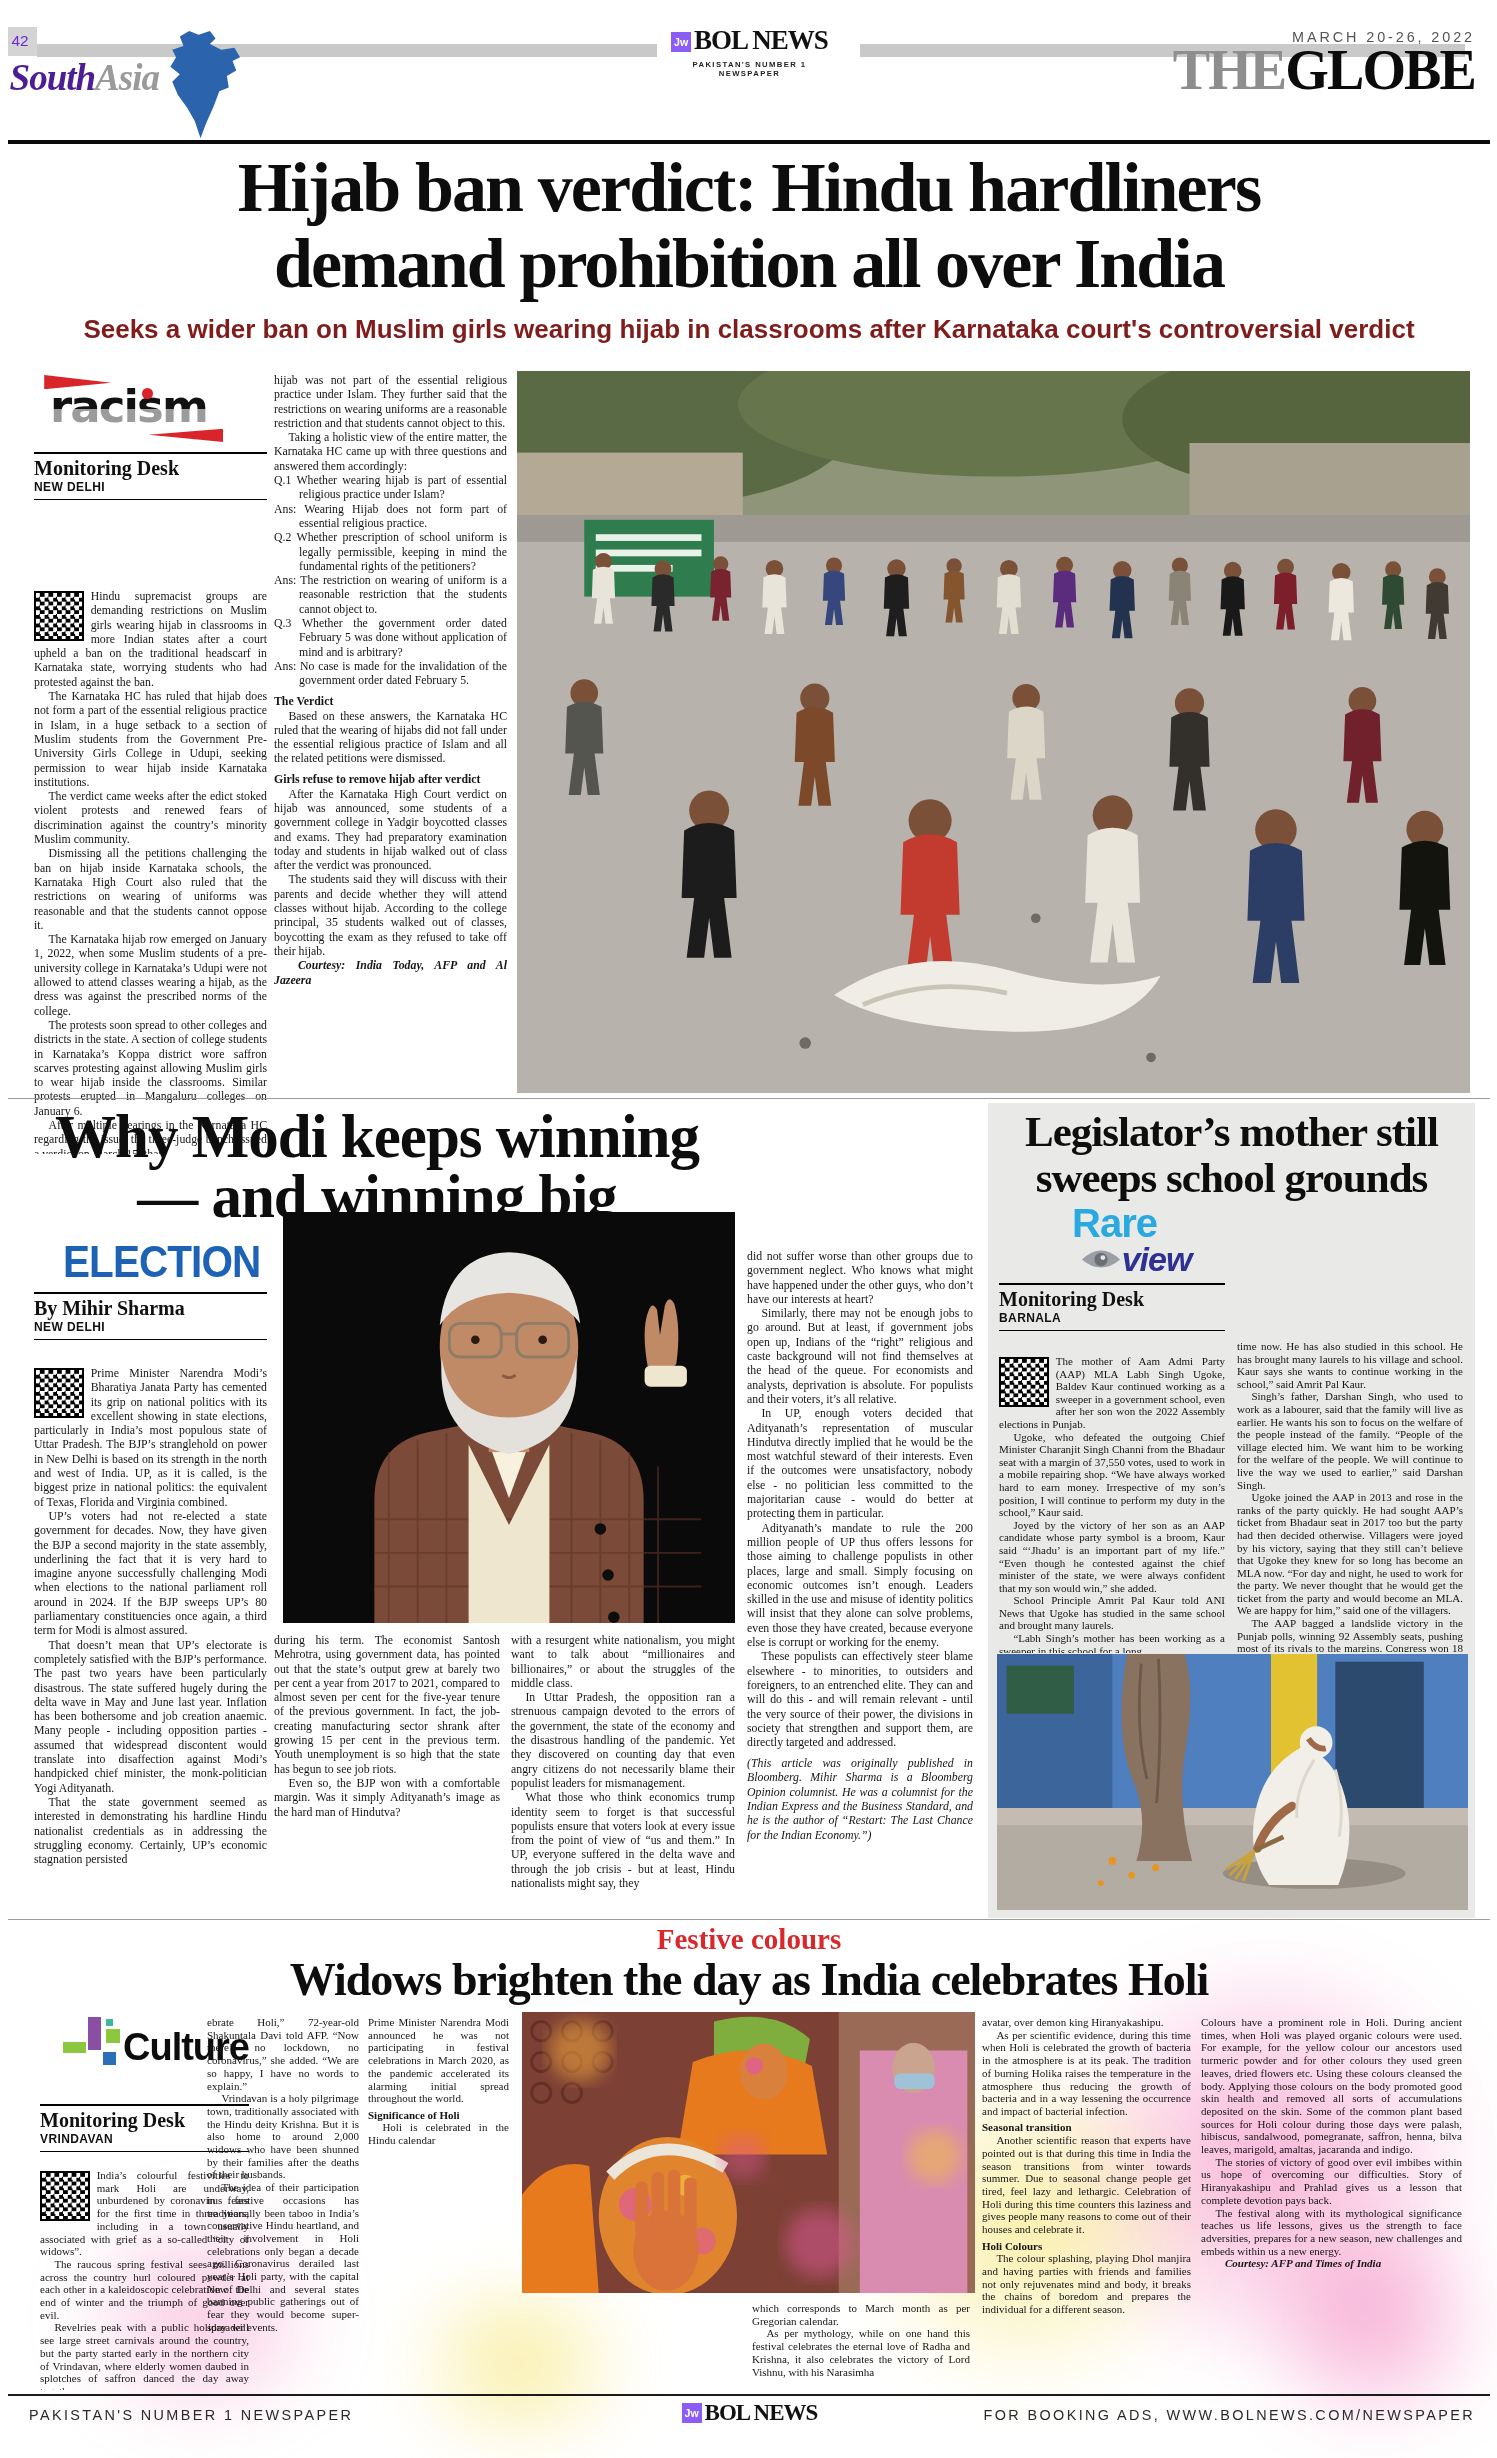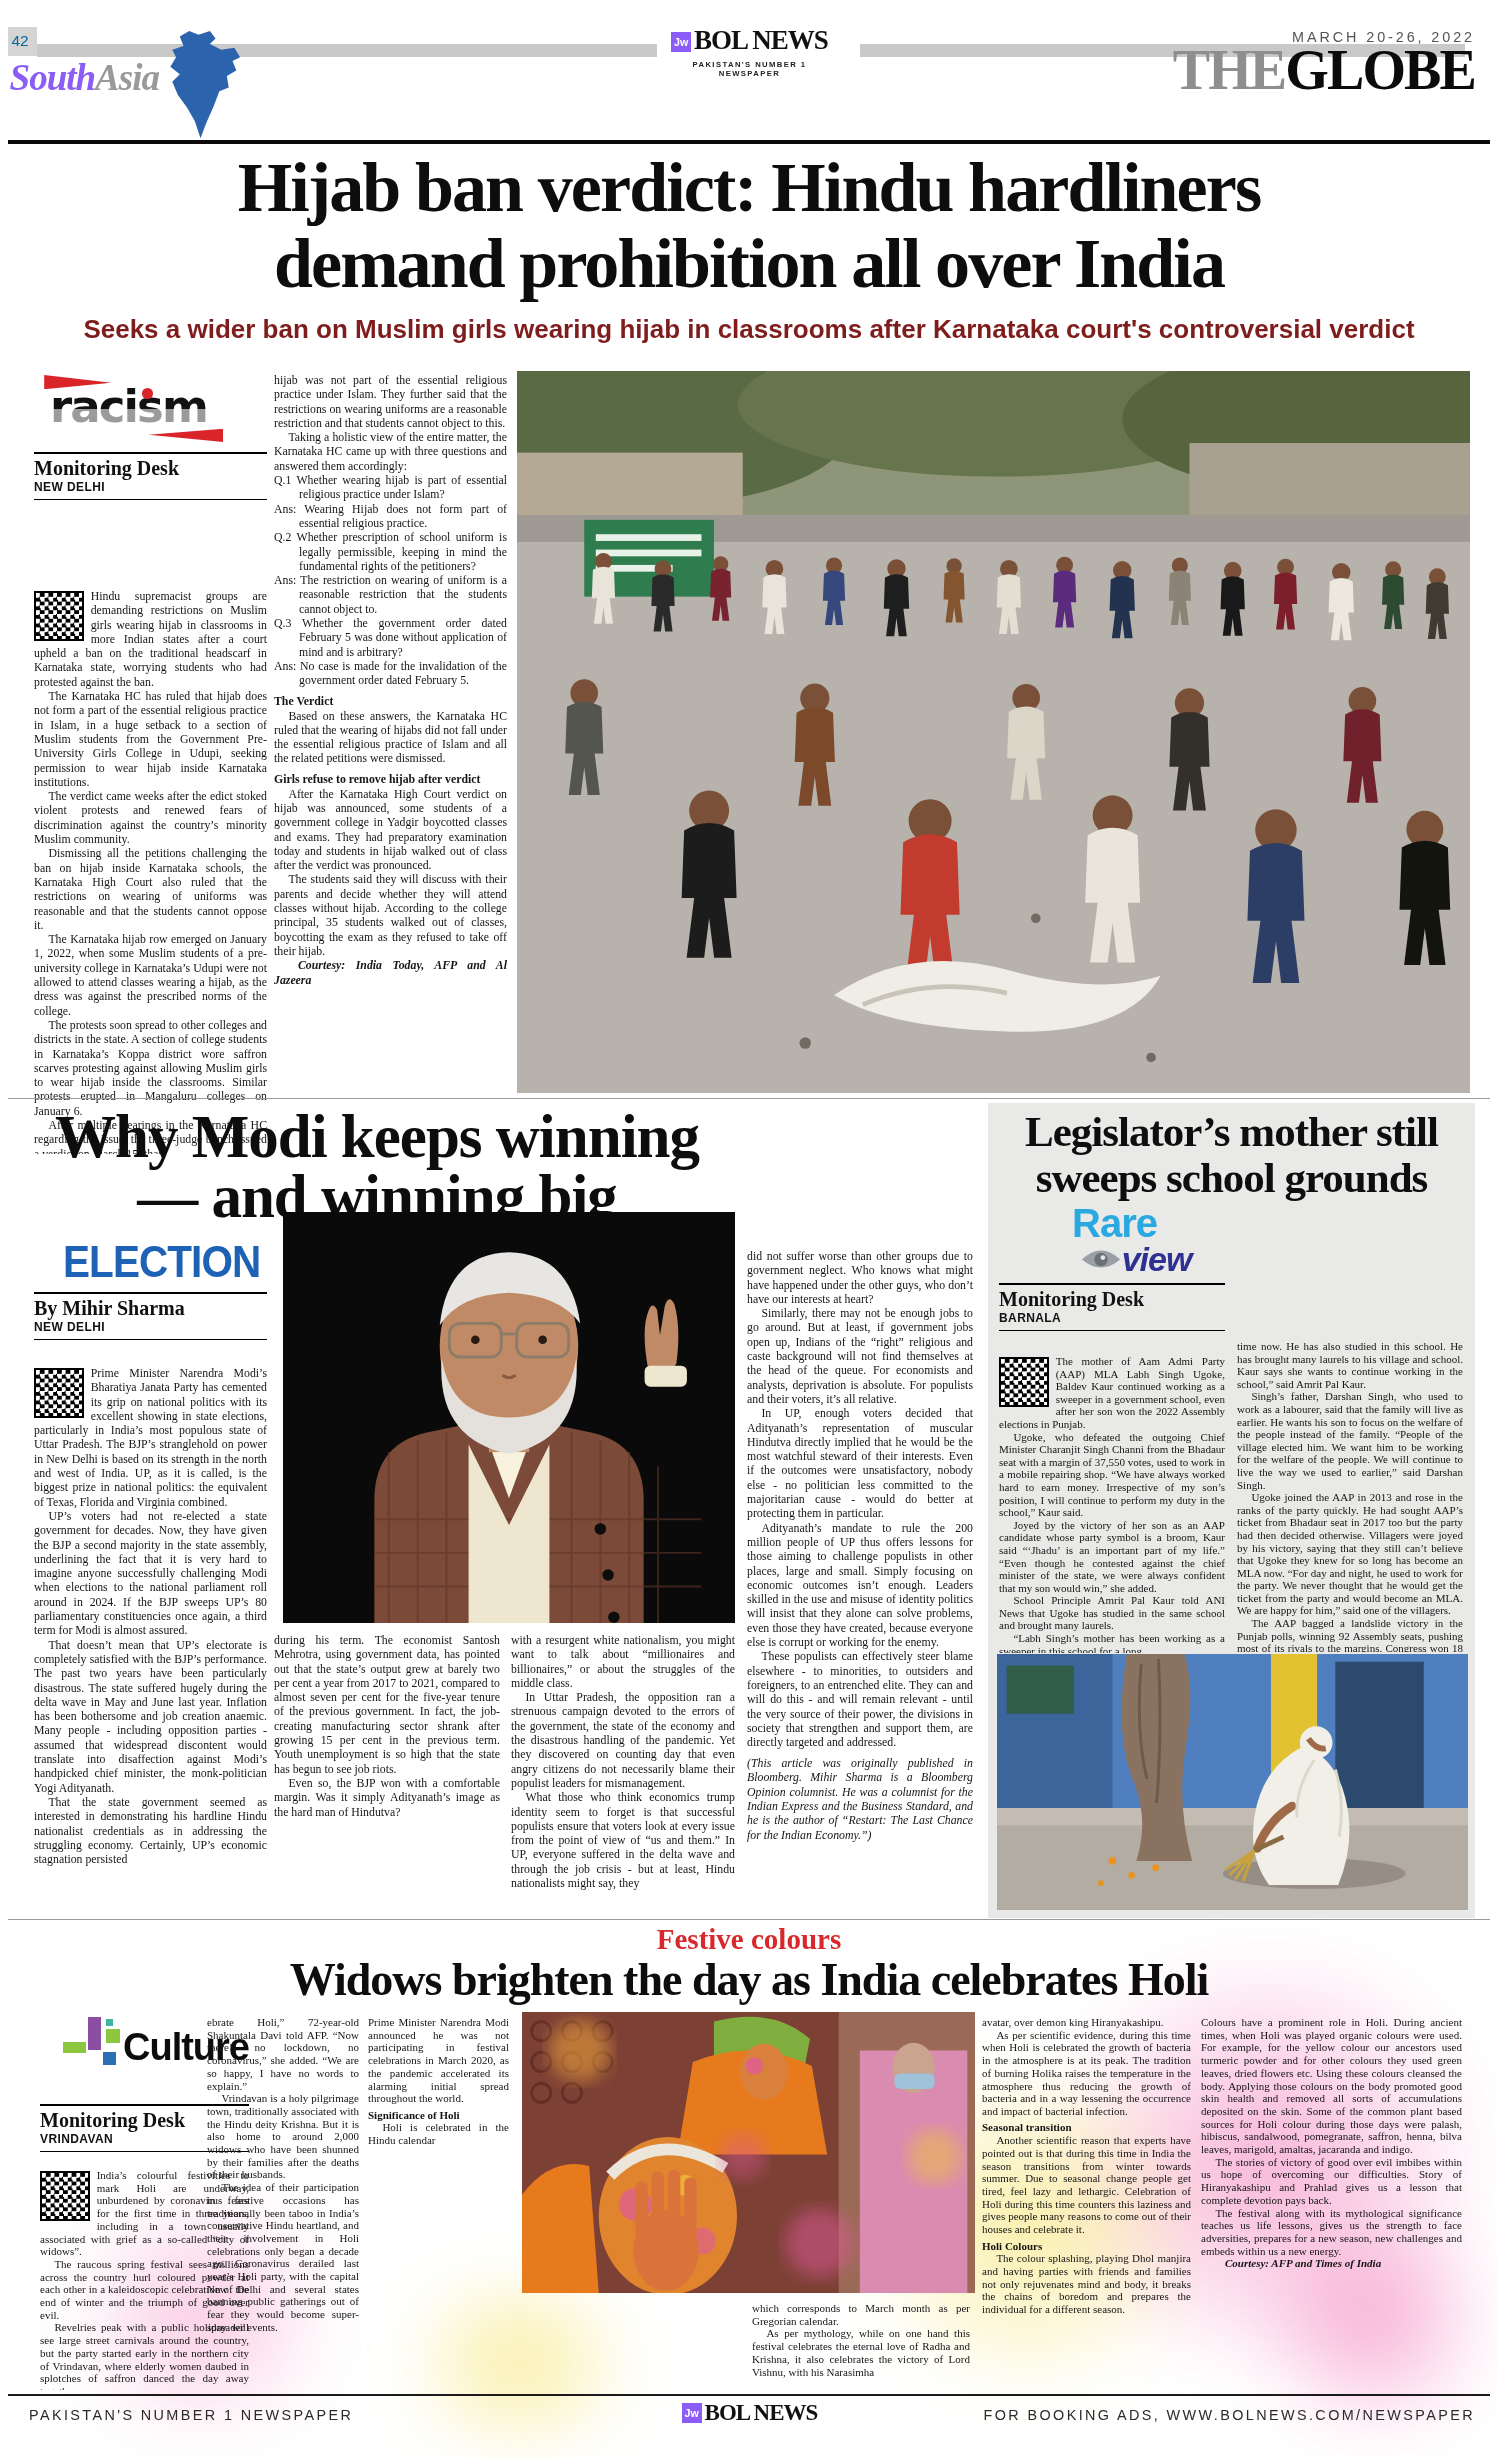--- a/index.html
+++ b/index.html
@@ -3,35 +3,35 @@
 <meta charset="utf-8">
 <style>
 * { margin:0; padding:0; box-sizing:border-box; }
 body { background:#777; }
 .page { position:relative; width:1498px; height:2458px; background:#fff;
   font-family:"Liberation Serif", serif; color:#111; overflow:hidden; margin:0 auto; }
 .abs { position:absolute; }
 
 
 .pagenum { left:7.7px; top:27px; width:29px; height:29px; background:#d4d4d4;
-  font-family:"Liberation Sans",sans-serif; font-size:15.4px; padding:4.8px 0 0 3.8px; color:#0369a1; }
+  font-family:"Liberation Sans",sans-serif; font-size:15.4px; padding:4.8px 0 0 3.8px; color:#6d28d9; }
 .band { top:44px; height:12.5px; background:#c9c9c9; }
 .masthead { left:663px; top:25px; width:173px; text-align:center; }
 .bol-mark { display:inline-block; width:20px; height:20px; background:#8b5cf6; color:#fff;
   font-family:"Liberation Sans",sans-serif; font-size:10.6px; font-weight:bold; line-height:20px;
   vertical-align:2.9px; margin-right:2.9px; }
 .bol-word { font-family:"Liberation Serif",serif; font-weight:bold; font-size:27px; letter-spacing:-1px; }
 .masthead-tagline { left:663px; top:60px; width:173px; text-align:center;
   font-family:"Liberation Sans",sans-serif; font-size:7.7px; letter-spacing:1.4px; font-weight:bold; color:#222; }
 .issue-date { right:23px; top:29px; font-family:"Liberation Sans",sans-serif; font-size:14.4px;
   letter-spacing:2.9px; color:#555; }
 
 
 .south-asia { left:9.6px; top:56px; font-size:37px; font-style:italic; font-weight:bold; letter-spacing:-1px; z-index:2; }
-.sa-1 { color:#8b5cf6; } .sa-2 { color:#9a9a9c; }
+.sa-1 { color:#4c1d95; } .sa-2 { color:#9a9a9c; }
 .india-map { left:144px; top:29px; z-index:1; }
 .the-globe { right:23px; top:38px; font-size:56px; font-weight:bold; letter-spacing:-1.9px; }
 .tg-1 { color:#8e8e8e; } .tg-2 { color:#0b0b0b; }
 .head-rule { left:7.7px; top:140px; width:1482px; height:3.8px; background:#0b0b0b; }
 
 
 .headline-main { left:0; top:150px; width:1498px; text-align:center; font-weight:bold;
   font-size:70px; line-height:76px; letter-spacing:-1.9px; color:#0d0d0d; }
 .subhead { left:0; top:314px; width:1498px; text-align:center;
   font-family:"Liberation Sans",sans-serif; font-size:26px; color:#7f1d1d; }

